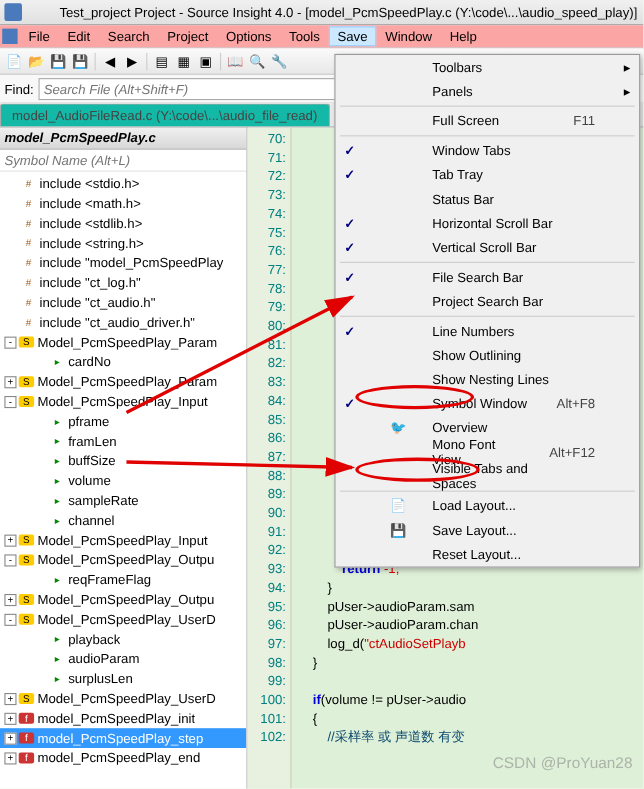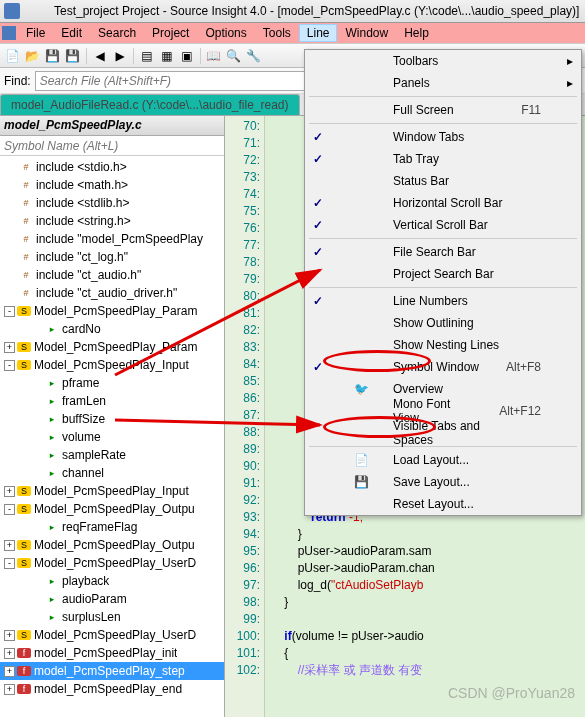--- a/index.html
+++ b/index.html
@@ -38,21 +38,21 @@
 .ico.func { background: #cc3333; color: #fff; border-radius: 2px; }
 .tree-item .lbl { overflow: hidden; text-overflow: ellipsis; }
 .code-panel { flex: 1; display: flex; background: #dff0d8; position: relative; overflow: hidden; }
 .gutter { width: 40px; background: #e8f0e0; border-right: 1px solid #c0d0b0; text-align: right; padding-right: 4px; padding-top: 2px; color: #008080; font-family: Consolas, monospace; }
 .gutter div { height: 17px; line-height: 17px; }
 .code-body { flex: 1; padding: 2px 6px; font-family: Consolas, monospace; overflow: hidden; }
 .code-body div { height: 17px; line-height: 17px; white-space: pre; }
 .kw { color: #0000dd; font-weight: bold; }
 .str { color: #cc0000; }
 .num { color: #dd0000; }
-.cmt { color: #8b5cf6; }
+.cmt { color: #0c4a6e; }
 .ident { color: #000; }
 .dropdown { position: absolute; left: 304px; top: 49px; width: 278px; background: #f0f0f0; border: 1px solid #999; box-shadow: 2px 2px 5px rgba(0,0,0,.3); z-index: 100; }
 .dropdown-row { height: 22px; display: flex; align-items: center; padding-right: 8px; gap: 20px; }
 .dd-check { width: 26px; text-align: center; color: #000080; font-weight: bold; }
 .dd-icon { width: 22px; text-align: center; }
 .dd-label { flex: 1; }
 .dd-accel { color: #444; }
 .dd-arrow { width: 12px; text-align: right; }
 .dd-sep { height: 1px; background: #ccc; margin: 2px 4px; }
 .annot-ellipse { position: absolute; border: 3px solid #e00000; border-radius: 50%; z-index: 200; pointer-events: none; }
@@ -62,21 +62,21 @@
 </head>
 <body>
 
 <div class="title-bar">
   <div class="app-icon"></div>
   <div class="title-text">Test_project Project - Source Insight 4.0 - [model_PcmSpeedPlay.c (Y:\code\...\audio_speed_play)]</div>
 </div>
 
 <div class="menu-bar">
   <span class="sys-icon"></span>
-  <div id="menu-items" style="display: contents;"><span class="menu-item">File</span><span class="menu-item">Edit</span><span class="menu-item">Search</span><span class="menu-item">Project</span><span class="menu-item">Options</span><span class="menu-item">Tools</span><span class="menu-item active">Line</span><span class="menu-item">Window</span><span class="menu-item">Help</span></div>
+  <div id="menu-items" style="display: contents;"><span class="menu-item">File</span><span class="menu-item">Edit</span><span class="menu-item">Search</span><span class="menu-item">Project</span><span class="menu-item">Options</span><span class="menu-item">Tools</span><span class="menu-item active">Save</span><span class="menu-item">Window</span><span class="menu-item">Help</span></div>
 </div>
 
 <div class="toolbar">
   <div class="tb-btn">📄</div>
   <div class="tb-btn">📂</div>
   <div class="tb-btn">💾</div>
   <div class="tb-btn">💾</div>
   <div class="tb-sep"></div>
   <div class="tb-btn">◀</div>
   <div class="tb-btn">▶</div>

